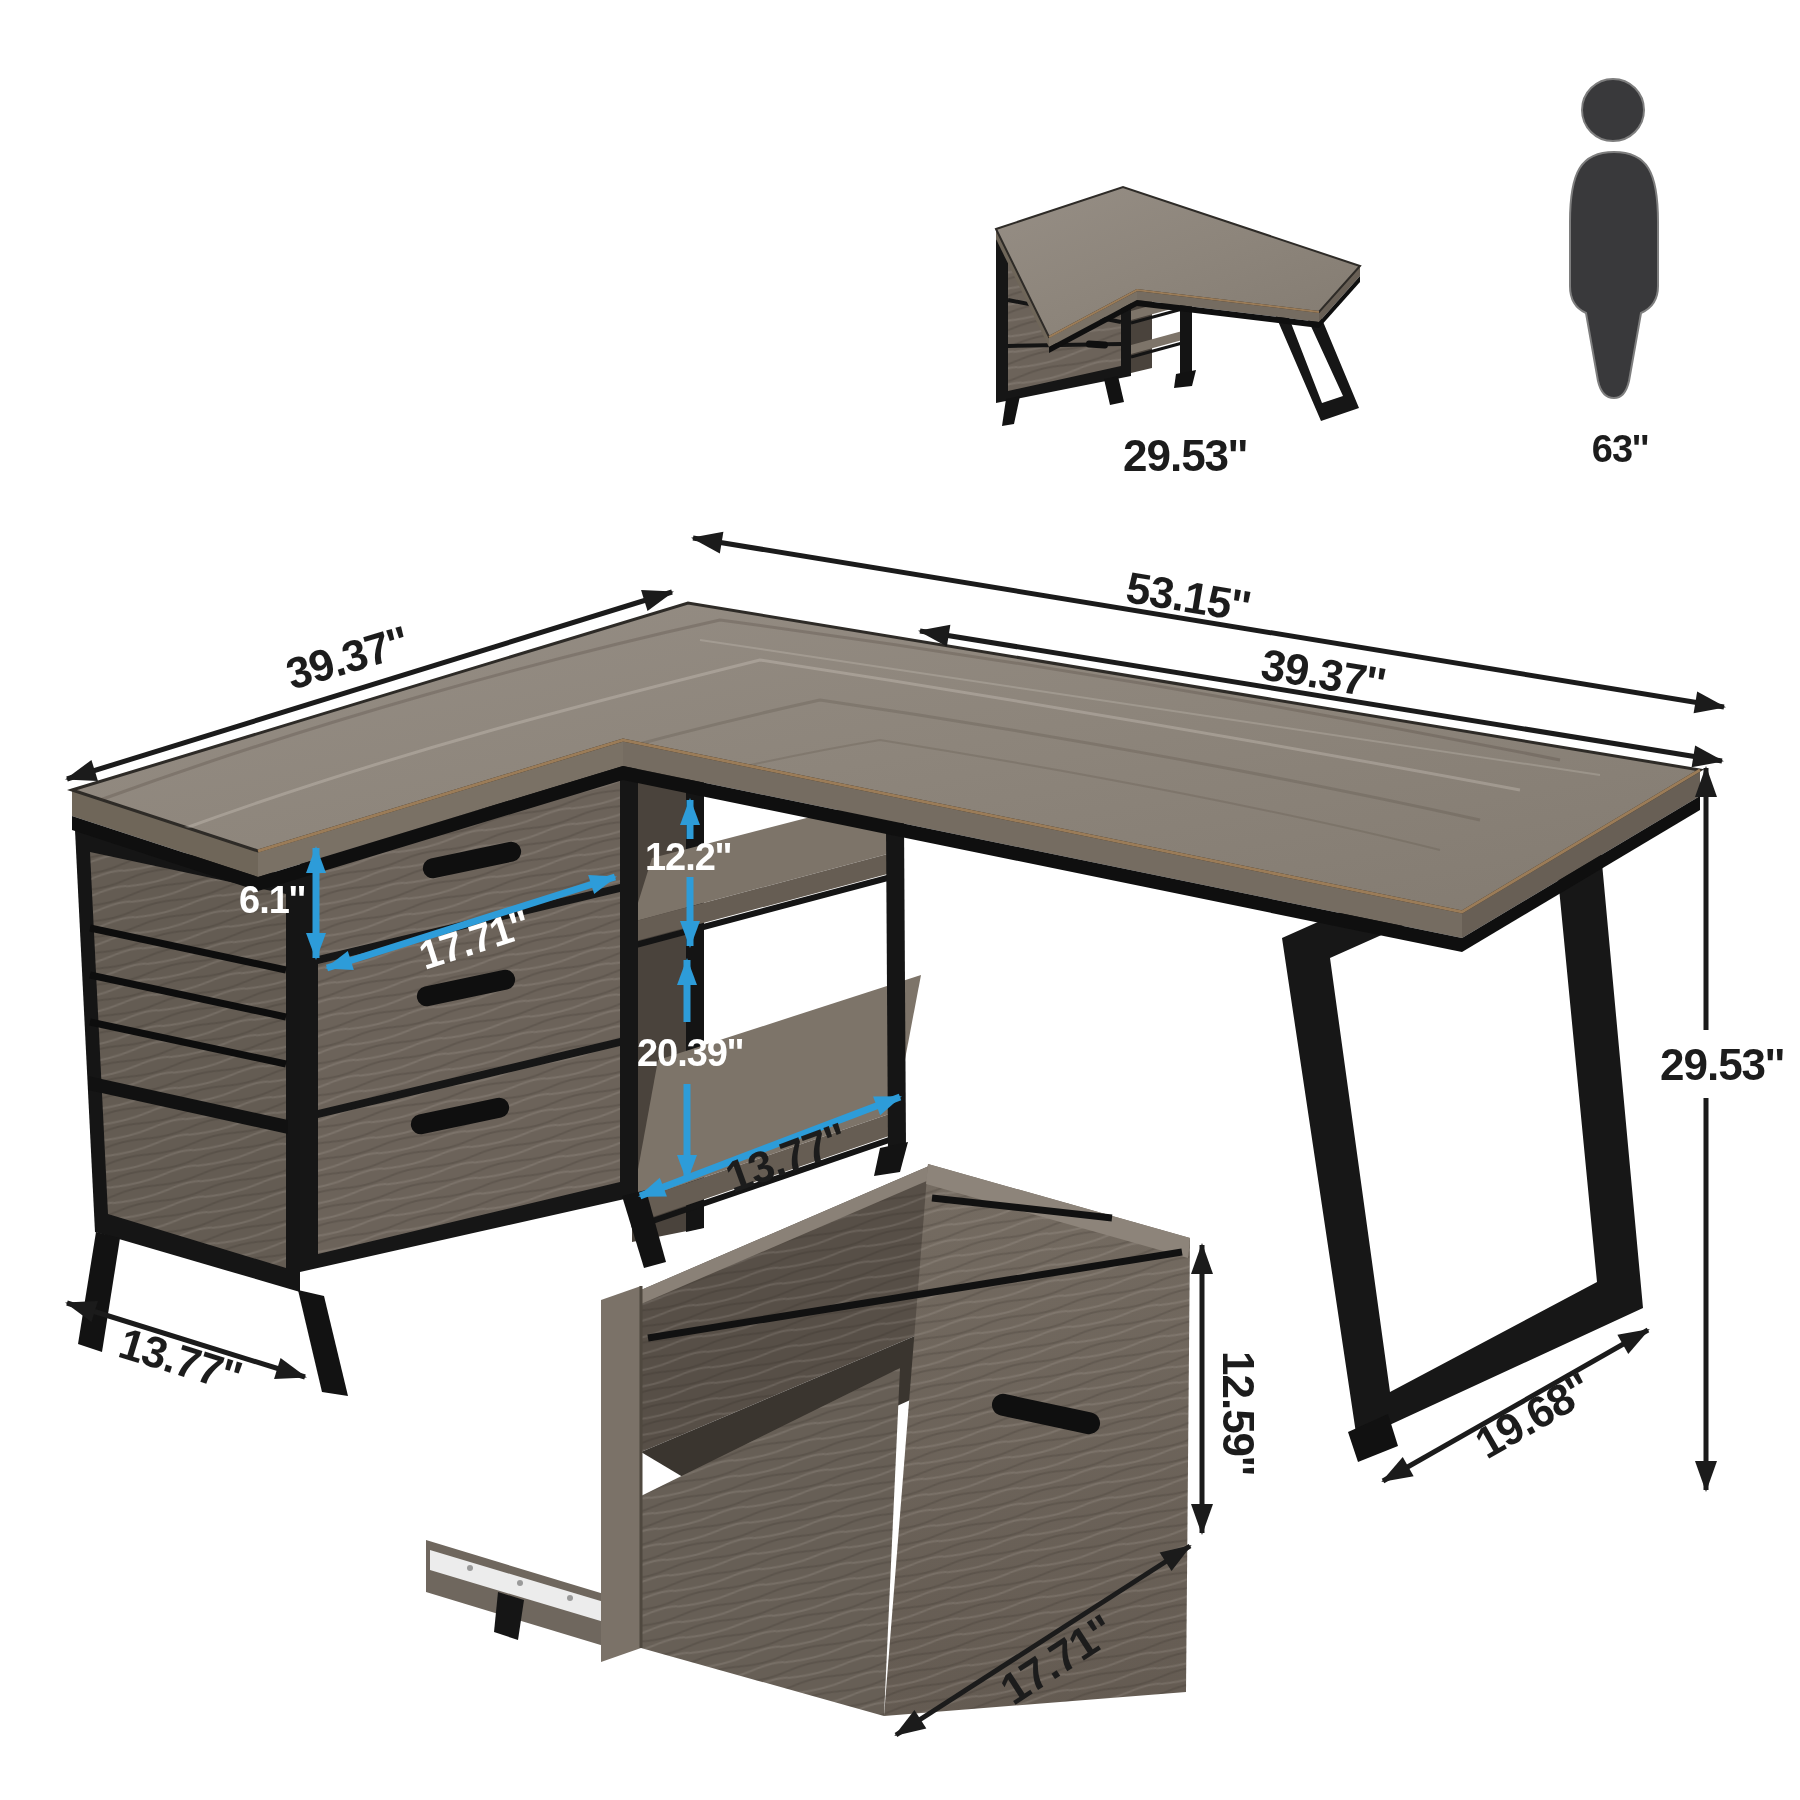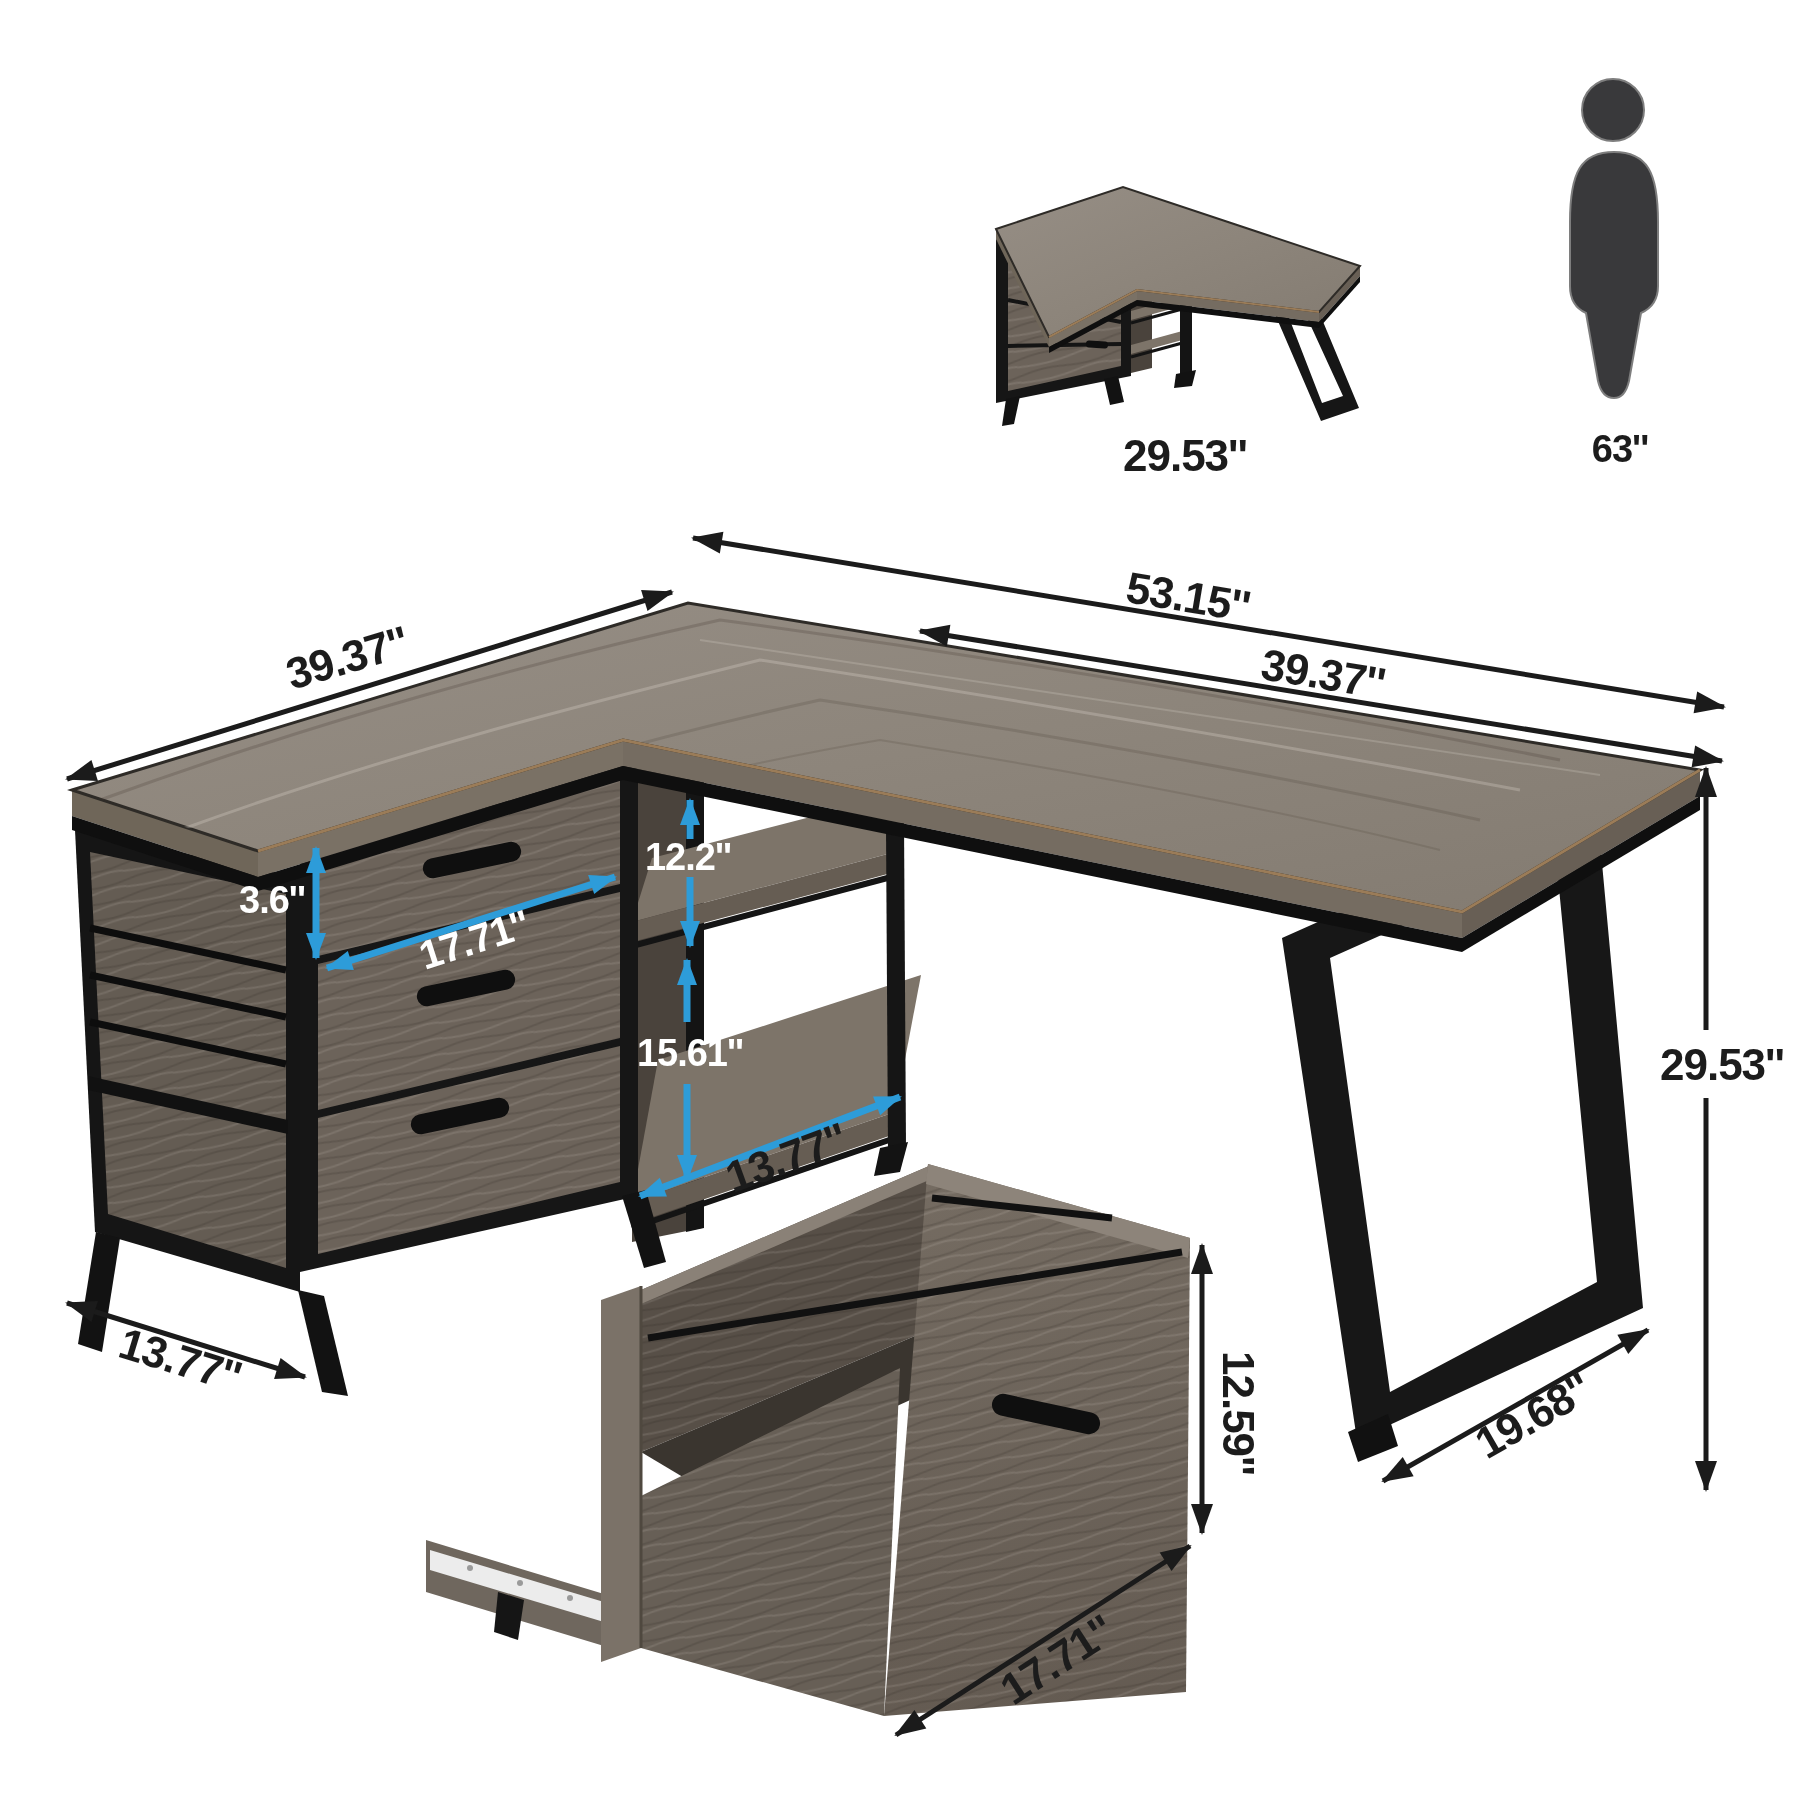--- a/index.html
+++ b/index.html
@@ -207,24 +207,24 @@
     <line x1="690" y1="877" x2="690" y2="946" marker-end="url(#mA)"></line>
     <line x1="687" y1="960" x2="687" y2="1022" marker-start="url(#mA)"></line>
     <line x1="687" y1="1084" x2="687" y2="1180" marker-end="url(#mA)"></line>
     <line x1="640" y1="1196" x2="900" y2="1097" marker-start="url(#mA)" marker-end="url(#mA)"></line>
   </g>
 </svg>
 
 <div class="lbl s44" style="left:347px;top:658px;transform:translate(-50%,-50%) rotate(-16.5deg);">39.37''</div>
 <div class="lbl s44" style="left:1188px;top:597px;transform:translate(-50%,-50%) rotate(9.4deg);">53.15''</div>
 <div class="lbl s44" style="left:1323px;top:674px;transform:translate(-50%,-50%) rotate(9.4deg);">39.37''</div>
-<div class="lbl s38 white" style="left:272px;top:900px;transform:translate(-50%,-50%);">3.6''</div>
+<div class="lbl s38 white" style="left:272px;top:900px;transform:translate(-50%,-50%);">6.1''</div>
 <div class="lbl s40 white" style="left:474px;top:940px;transform:translate(-50%,-50%) rotate(-17.7deg);">17.71''</div>
 <div class="lbl s38 white" style="left:688px;top:857px;transform:translate(-50%,-50%);">12.2''</div>
-<div class="lbl s38 white" style="left:690px;top:1053px;transform:translate(-50%,-50%);">15.61''</div>
+<div class="lbl s38 white" style="left:690px;top:1053px;transform:translate(-50%,-50%);">20.39''</div>
 <div class="lbl s44" style="left:786px;top:1158px;transform:translate(-50%,-50%) rotate(-20deg);">13.77''</div>
 <div class="lbl s44" style="left:180px;top:1360px;transform:translate(-50%,-50%) rotate(17deg);">13.77''</div>
 <div class="lbl s44" style="left:1722px;top:1065px;transform:translate(-50%,-50%);">29.53''</div>
 <div class="lbl s44" style="left:1533px;top:1416px;transform:translate(-50%,-50%) rotate(-30deg);">19.68''</div>
 <div class="lbl s44" style="left:1238px;top:1413px;transform:translate(-50%,-50%) rotate(90deg);">12.59''</div>
 <div class="lbl s44" style="left:1057px;top:1660px;transform:translate(-50%,-50%) rotate(-33deg);">17.71''</div>
 <div class="lbl s44" style="left:1185px;top:456px;transform:translate(-50%,-50%);">29.53''</div>
 <div class="lbl s46" style="left:1620px;top:449px;transform:translate(-50%,-50%);">63''</div>
 
 </div>

